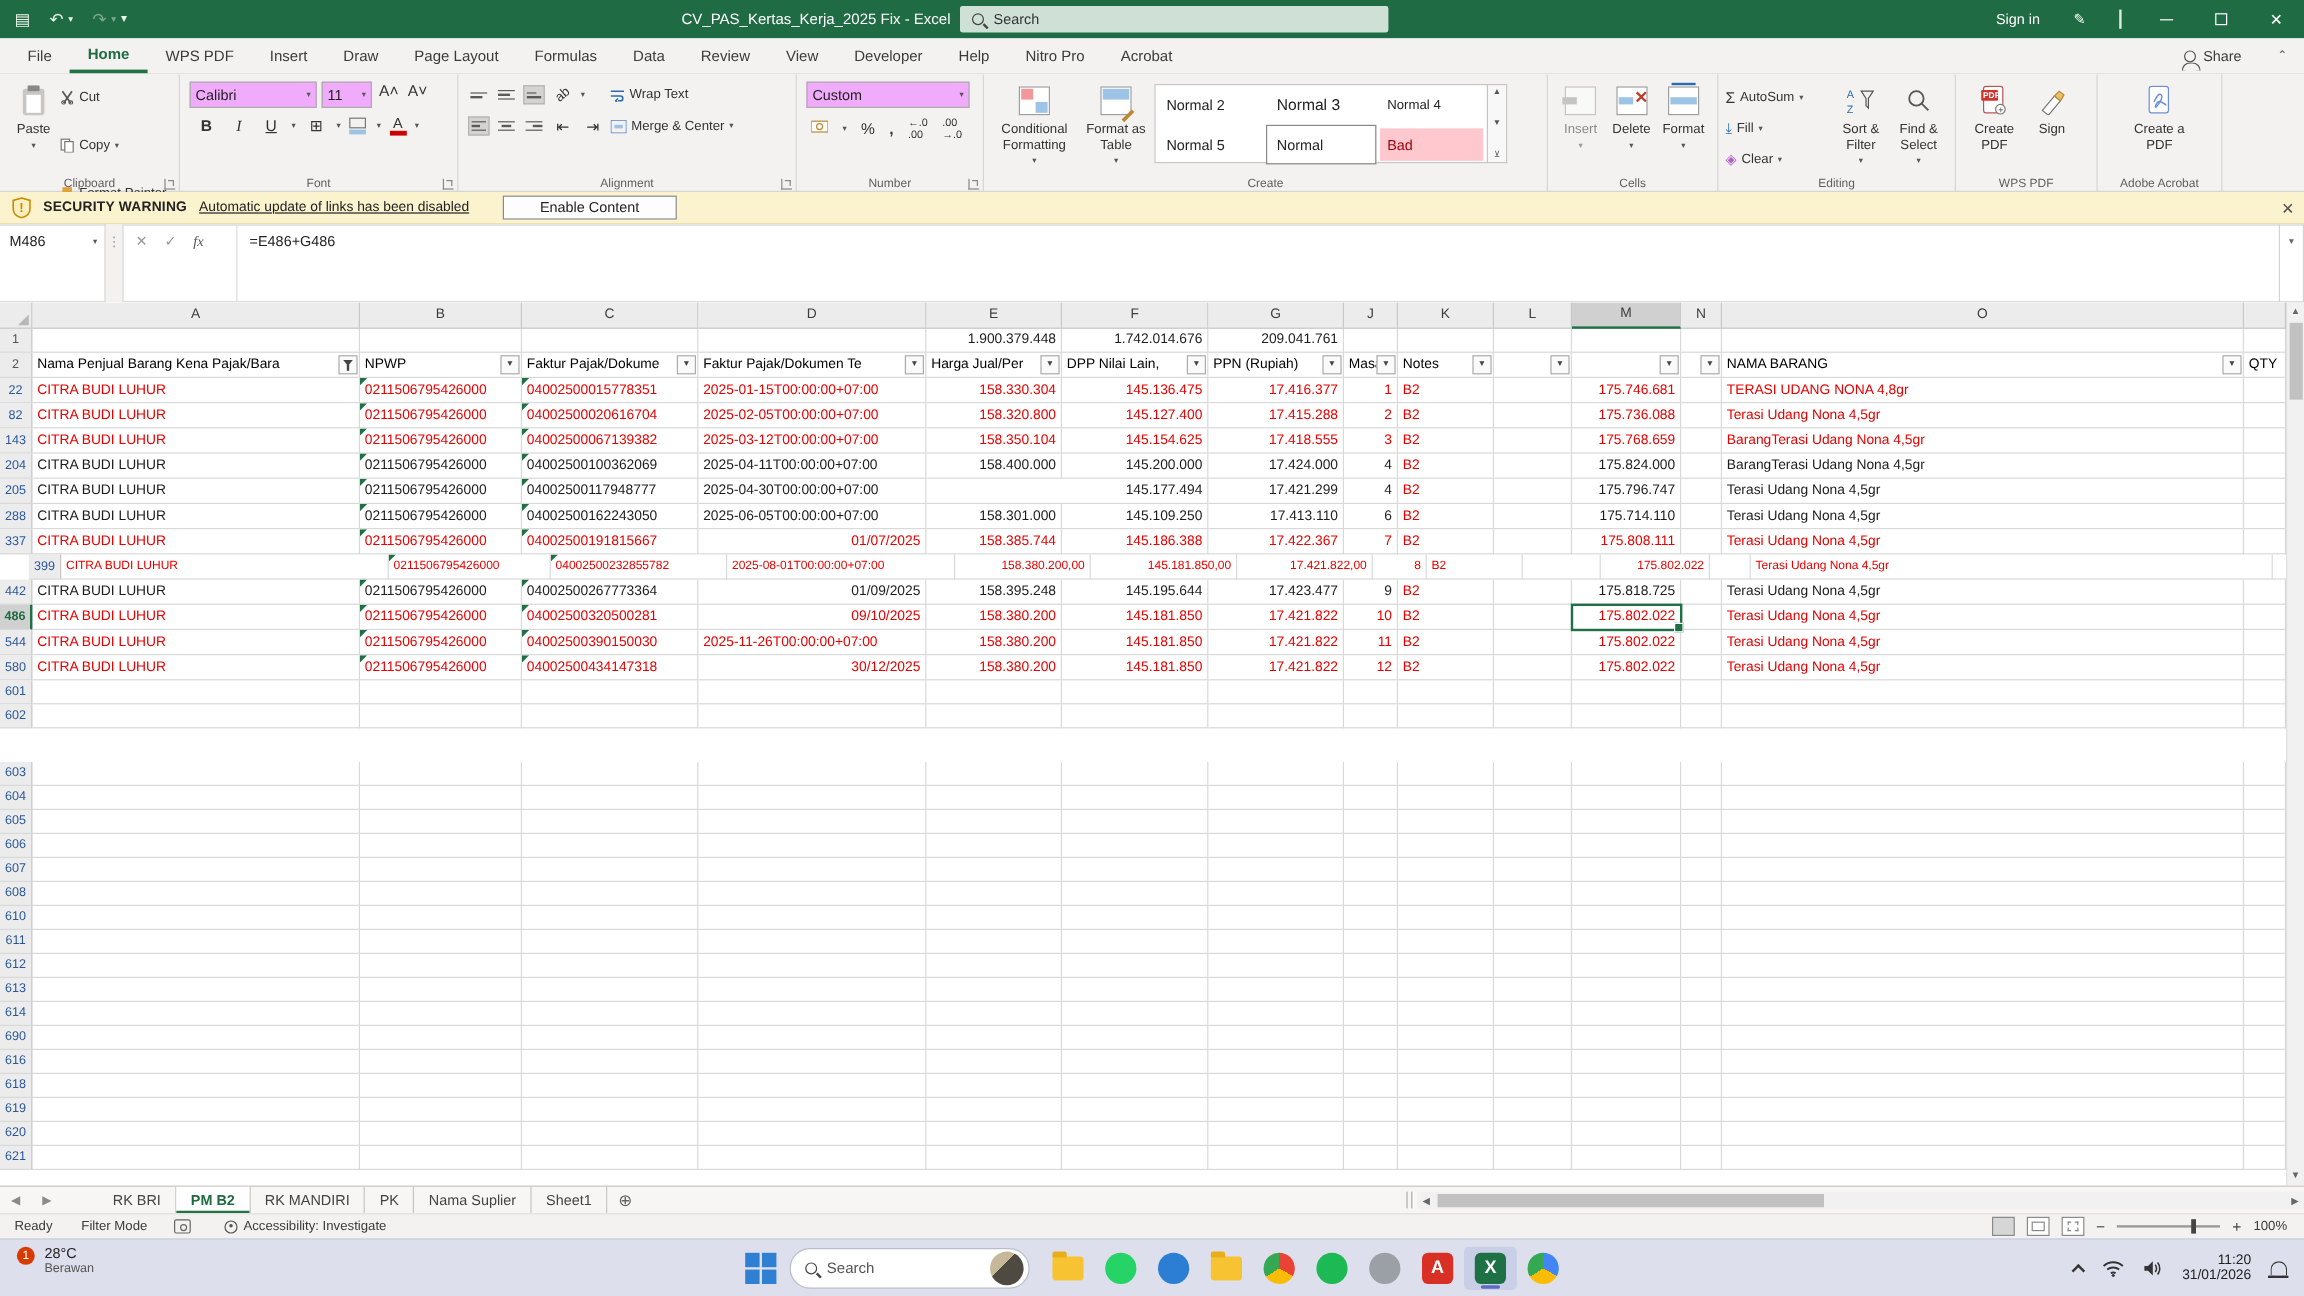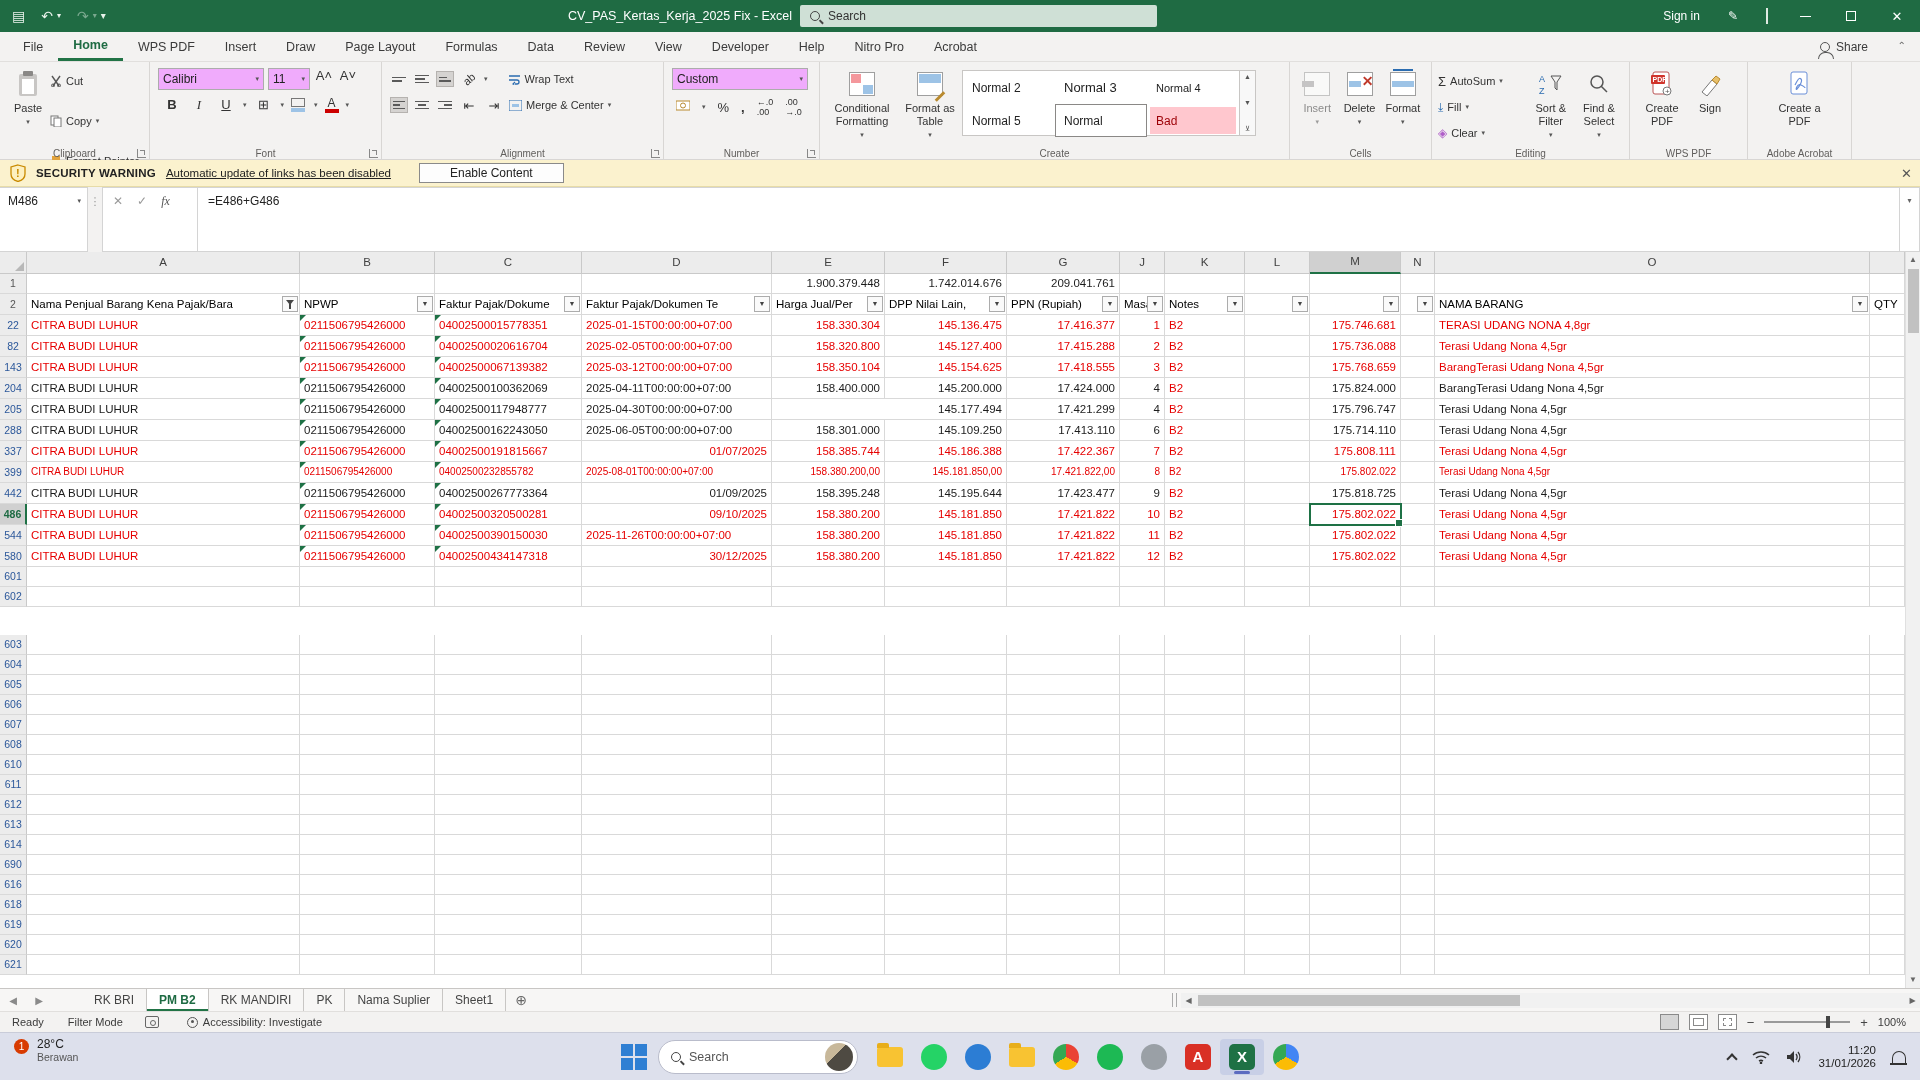--- a/index.html
+++ b/index.html
@@ -717,21 +717,21 @@
       <div class="cell r" style="width: 122px; line-height: 20px;">145.186.388</div>
       <div class="cell r" style="width: 113px; line-height: 20px;">17.422.367</div>
       <div class="cell r" style="width: 45px; line-height: 20px;">7</div>
       <div class="cell notes" style="width: 80px; line-height: 20px;">B2</div>
       <div class="cell" style="width: 65px; line-height: 20px;"></div>
       <div class="cell r" style="width: 91px; line-height: 20px;">175.808.111</div>
       <div class="cell" style="width: 34px; line-height: 20px;"></div>
       <div class="cell" style="width: 435px; line-height: 20px;">Terasi Udang Nona 4,5gr</div>
       <div class="cell" style="width: 35px; line-height: 20px;"></div>
     </div>
-    <div class="grow red small" style="height: 21px;">
+    <div class="grow red small" style="height: 21px; padding-left: 24px;">
       <div class="rowhdr" style="line-height: 20px;">399</div>
       <div class="cell" style="width: 273px; line-height: 20px;">CITRA BUDI LUHUR</div>
       <div class="cell tri" style="width: 135px; line-height: 20px;">0211506795426000</div>
       <div class="cell tri" style="width: 147px; line-height: 20px;">04002500232855782</div>
       <div class="cell" style="width: 190px; line-height: 20px;">2025-08-01T00:00:00+07:00</div>
       <div class="cell r" style="width: 113px; line-height: 20px;">158.380.200,00</div>
       <div class="cell r" style="width: 122px; line-height: 20px;">145.181.850,00</div>
       <div class="cell r" style="width: 113px; line-height: 20px;">17.421.822,00</div>
       <div class="cell r" style="width: 45px; line-height: 20px;">8</div>
       <div class="cell notes" style="width: 80px; line-height: 20px;">B2</div>

